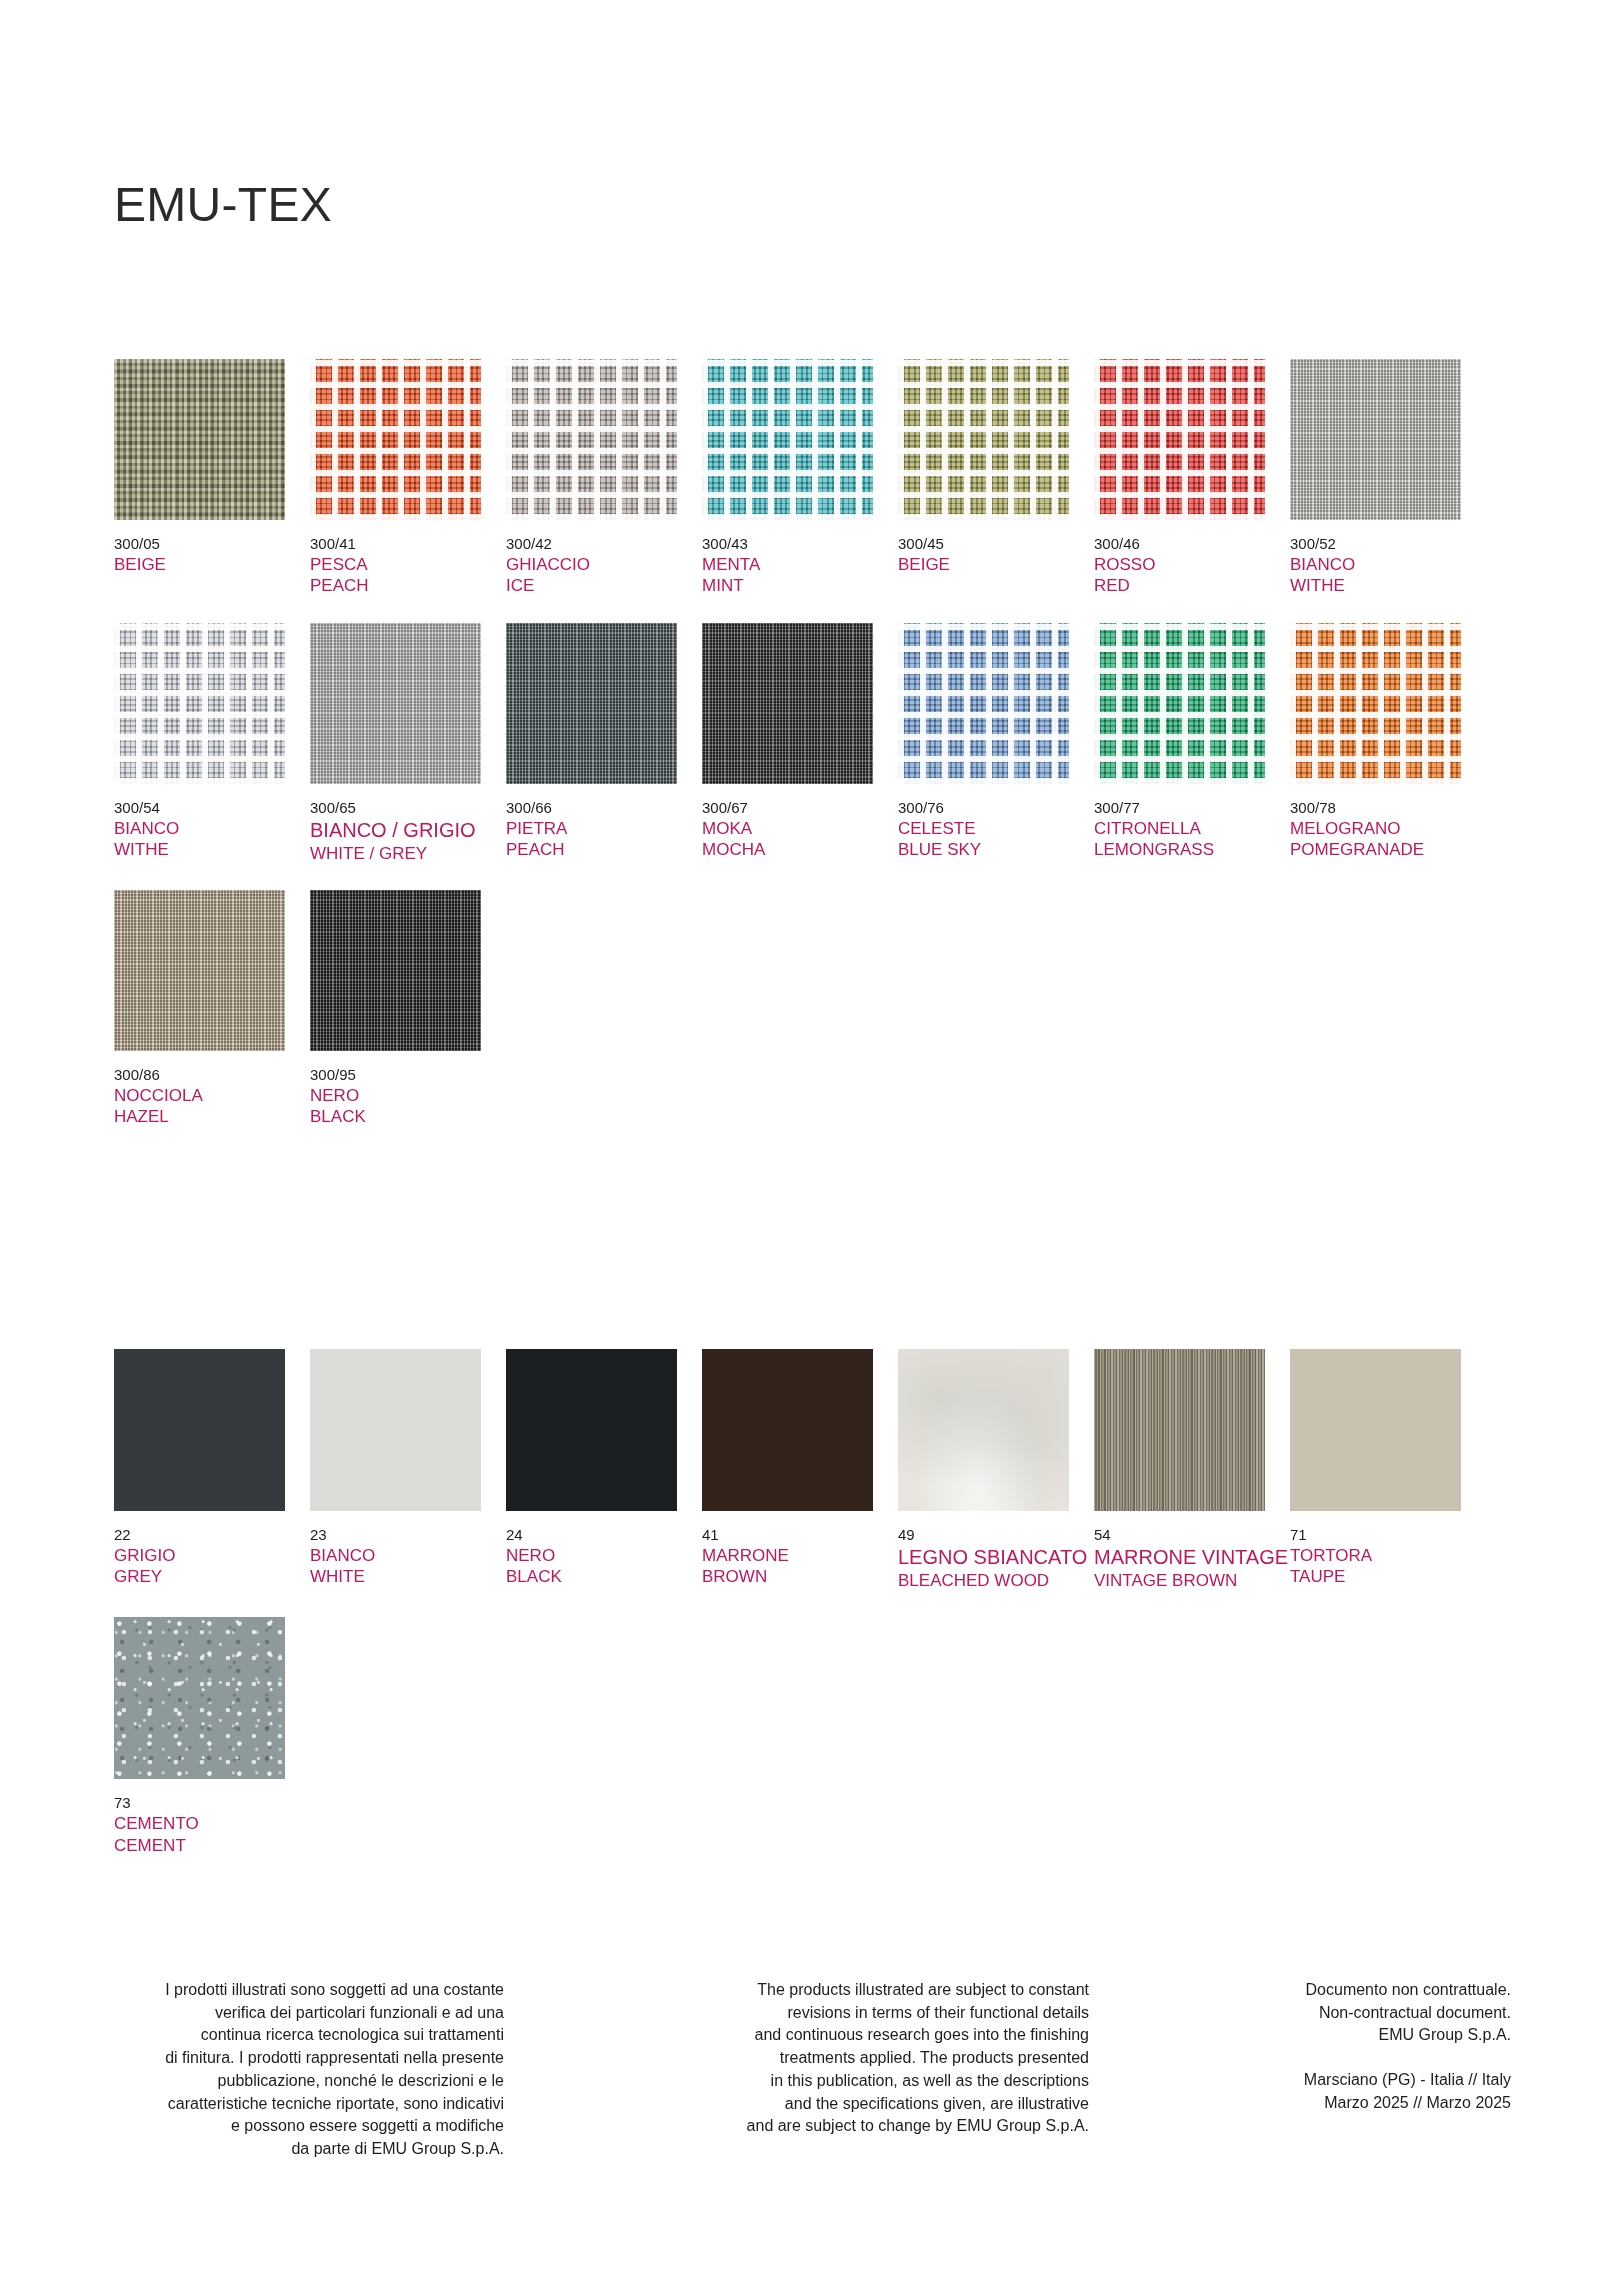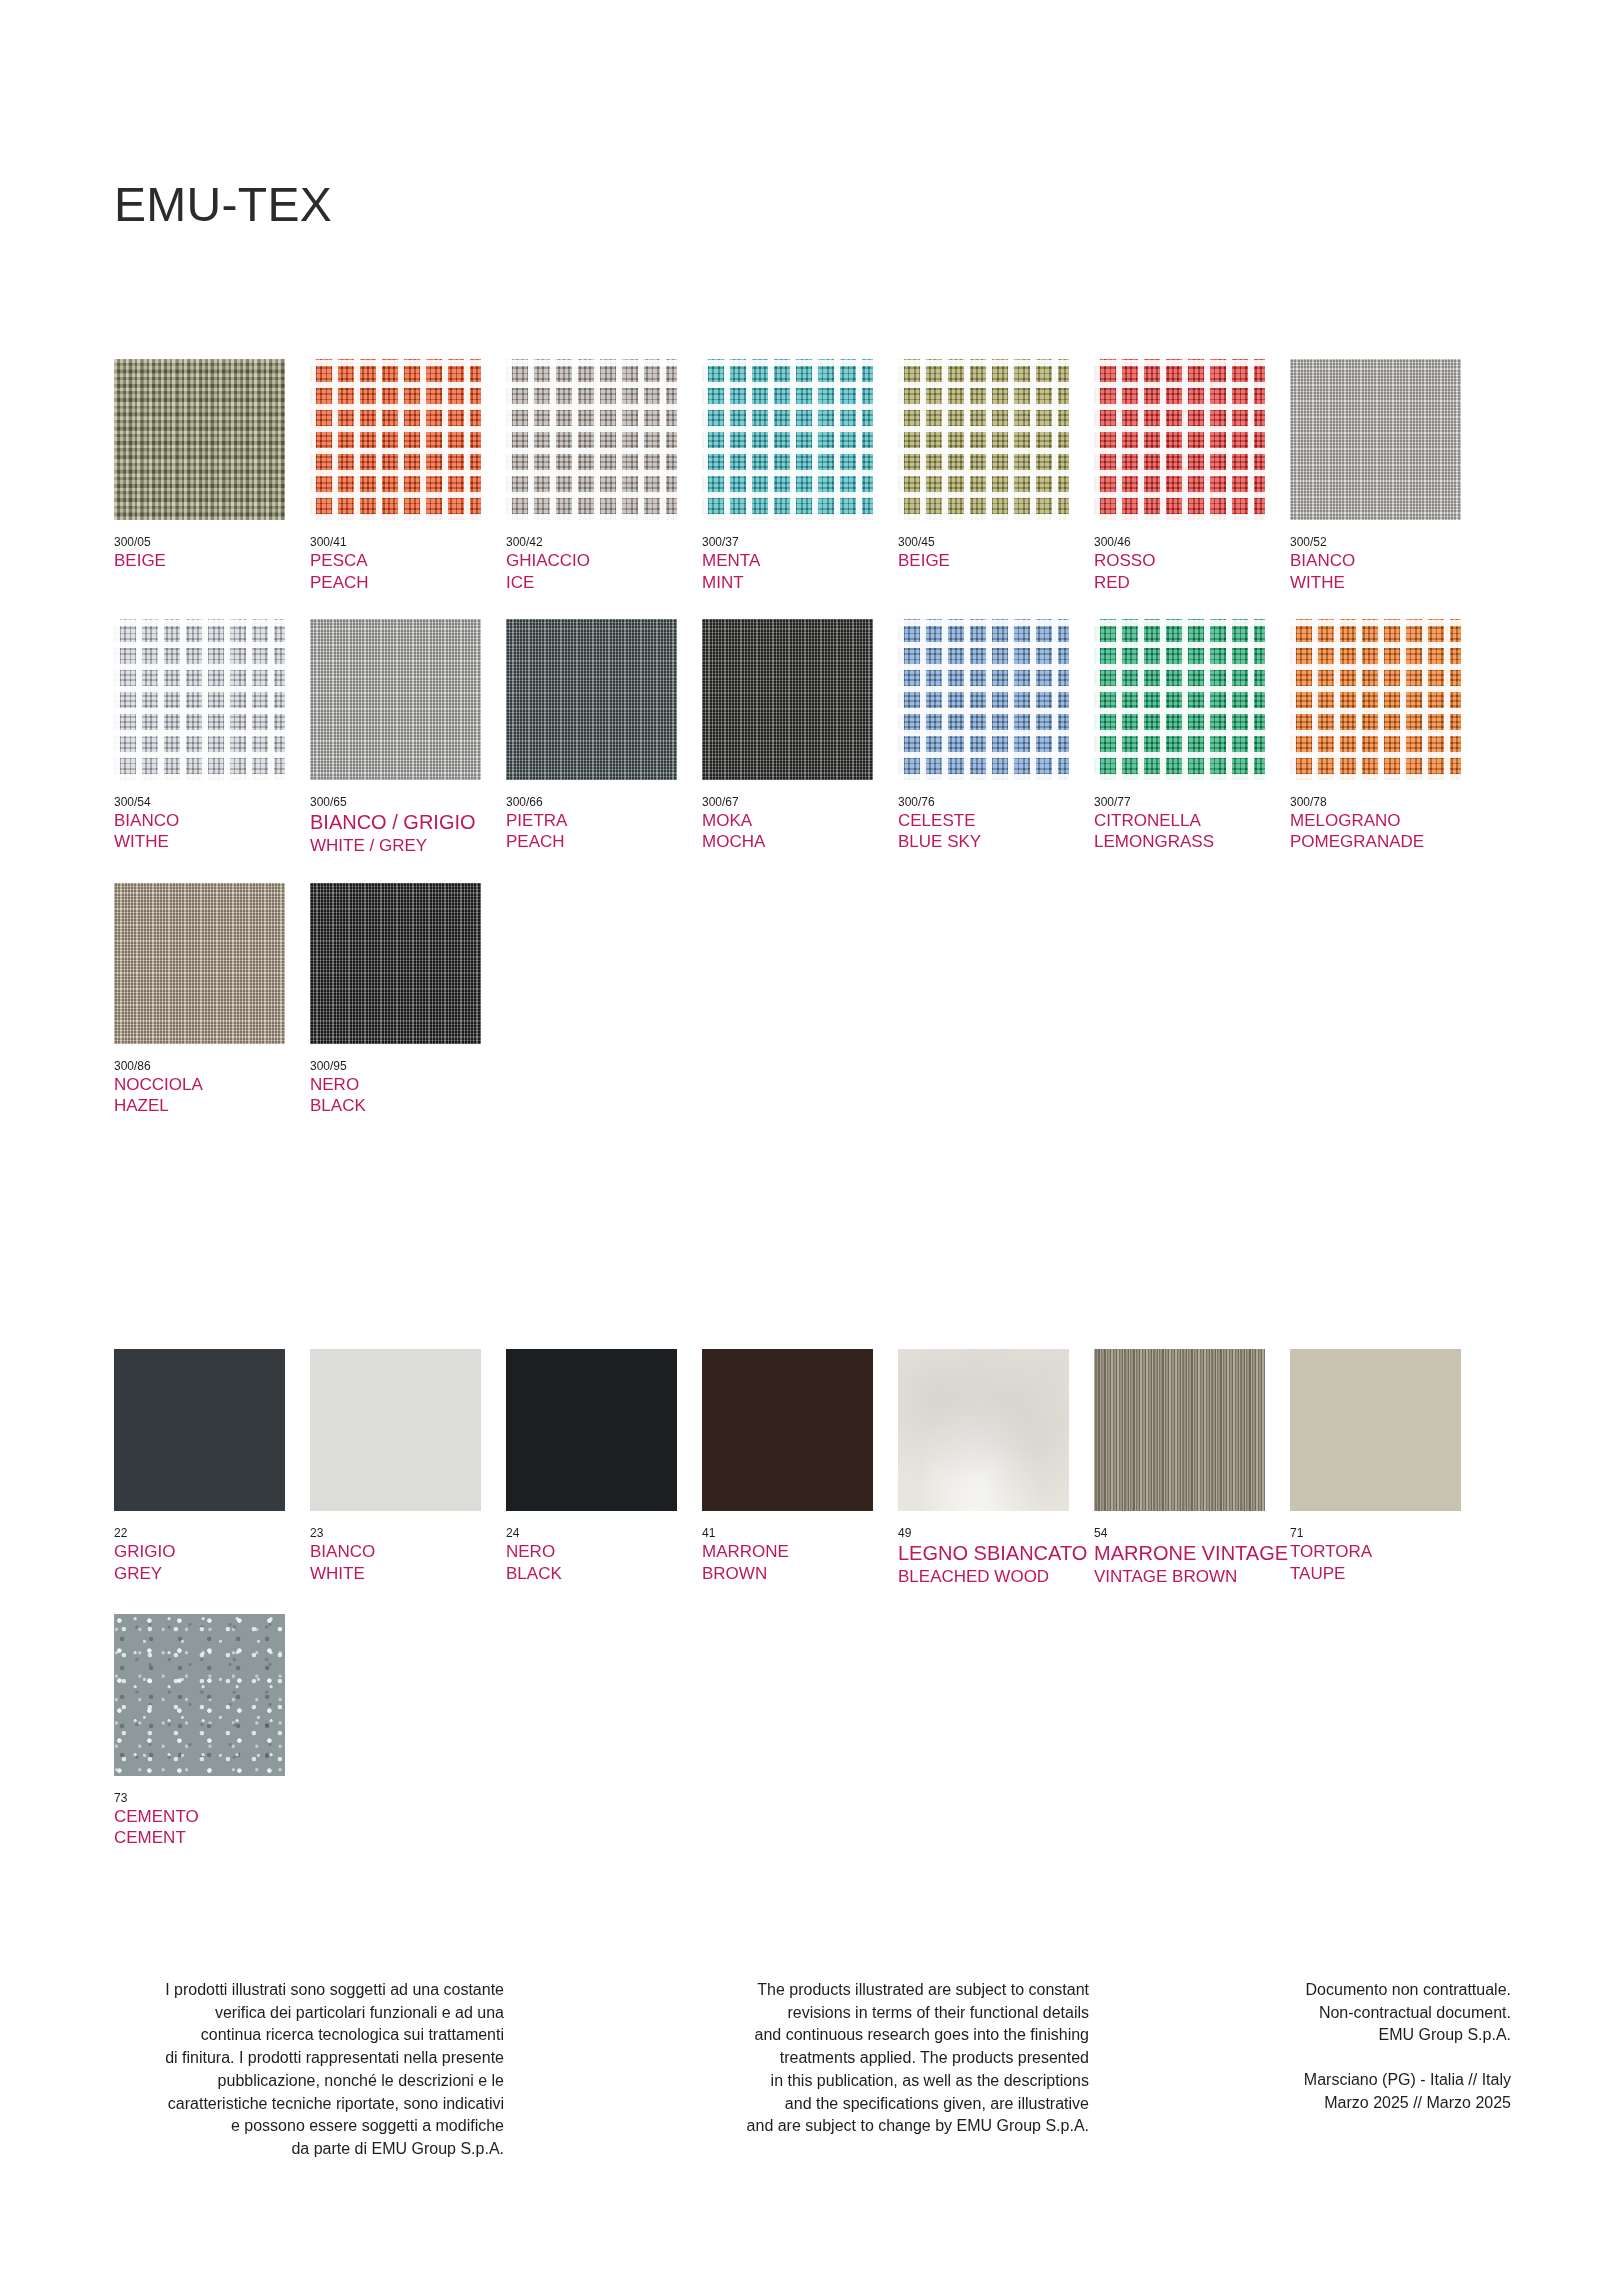--- a/index.html
+++ b/index.html
@@ -49,21 +49,21 @@
   .swatch-chip {
     width: 171px;
     height: 161px;
     background-color: #ddd;
     background-repeat: repeat;
     position: relative;
   }
   .grid-hpl .swatch-chip { height: 162px; }
 
   .swatch-code {
-    font-size: 12px;
+    font-size: 15px;
     font-weight: 400;
     line-height: 1.26;
     margin-top: 15px;
     color: #1d1d1b;
     white-space: nowrap;
   }
   .swatch-name-it,
   .swatch-name-en {
     font-size: 17px;
     font-weight: 400;
@@ -171,21 +171,21 @@
           <div class="swatch-name-en">PEACH</div>
         </div>
         <div class="swatch-cell">
           <div class="swatch-chip weave-open" style="background-color: rgb(181, 171, 166);"></div>
           <div class="swatch-code">300/42</div>
           <div class="swatch-name-it">GHIACCIO</div>
           <div class="swatch-name-en">ICE</div>
         </div>
         <div class="swatch-cell">
           <div class="swatch-chip weave-open" style="background-color: rgb(59, 183, 191);"></div>
-          <div class="swatch-code">300/37</div>
+          <div class="swatch-code">300/43</div>
           <div class="swatch-name-it">MENTA</div>
           <div class="swatch-name-en">MINT</div>
         </div>
         <div class="swatch-cell">
           <div class="swatch-chip weave-open" style="background-color: rgb(165, 162, 85);"></div>
           <div class="swatch-code">300/45</div>
           <div class="swatch-name-it">BEIGE</div>
         </div>
         <div class="swatch-cell">
           <div class="swatch-chip weave-open" style="background-color: rgb(232, 48, 43);"></div>

